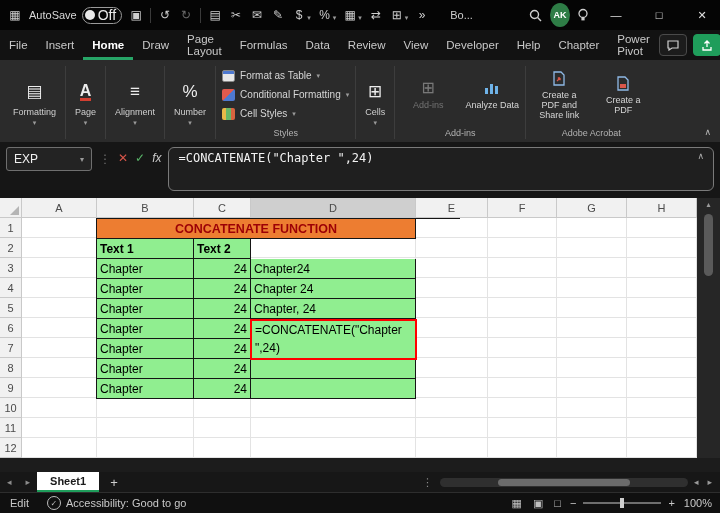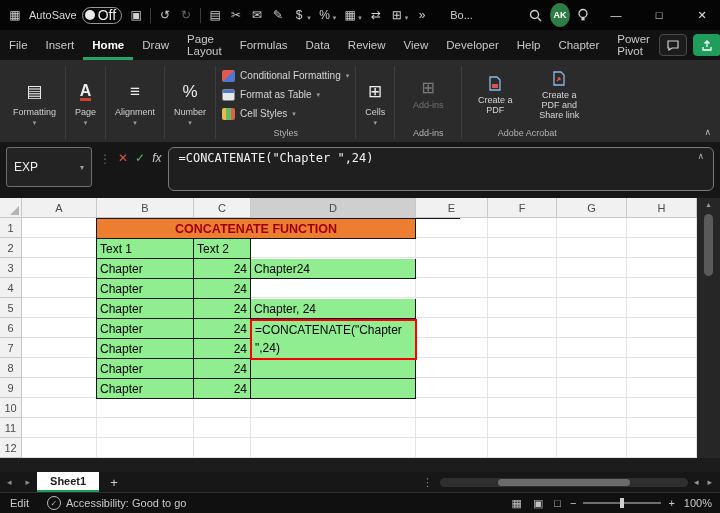--- a/index.html
+++ b/index.html
@@ -55,21 +55,21 @@
   .group-label{font-size:9px;color:#b3b3b3;padding:2px 0 4px;text-align:center}
   .big-btn{display:flex;flex-direction:column;align-items:center;gap:3px;font-size:9px;color:#d6d6d6;
            text-align:center;width:54px;line-height:10px}
   .big-btn .bb-icon{font-size:16px;height:18px;display:flex;align-items:center;color:#ececec}
   .big-btn.disabled{opacity:.4}
   .ribbon-collapse{position:absolute;right:9px;bottom:5px;color:#b5b5b5;font-size:9px}
 
   
   .fbar{position:absolute;top:142px;left:0;right:0;height:56px;background:#161616;display:flex;
         align-items:flex-start;padding:5px 6px;box-sizing:border-box;gap:7px}
-  .namebox{width:86px;height:40px;background:#232323;border:1px solid #6f6f6f;border-radius:3px;display:flex;
+  .namebox{width:86px;height:24px;background:#232323;border:1px solid #6f6f6f;border-radius:3px;display:flex;
            align-items:center;color:#f0f0f0;font-size:12px;padding:0 7px;box-sizing:border-box}
   .nb-caret{margin-left:auto;color:#9a9a9a;font-size:8px}
   .fb-dots{color:#6f6f6f;font-size:12px;margin-top:5px}
   .fb-btn{font-size:12px;margin-top:4px}
   .fb-cancel{color:#d9564a}
   .fb-enter{color:#58b368}
   .fb-fx{color:#c9c9c9;font-style:italic;font-size:12px;margin-top:4px}
   .finput{flex:1;height:44px;background:#1f1f1f;border:1px solid #7a7a7a;border-radius:6px;color:#f2f2f2;
           font-family:"DejaVu Sans Mono",monospace;font-size:12px;padding:3px 9px;box-sizing:border-box;position:relative}
   .fi-collapse{position:absolute;right:9px;top:3px;color:#aaa;font-size:9px;font-family:"Liberation Sans",sans-serif}
@@ -89,21 +89,21 @@
 
   .xtable{position:absolute;left:96px;top:20px;width:364px;border-left:1px solid #151515;border-top:1px solid #151515;
           box-sizing:border-box}
   .trow{display:flex;height:20px}
   .tc{box-sizing:border-box;border-right:1px solid #151515;border-bottom:1px solid #151515;background:#90EE90;
       font-size:12px;color:#000;display:flex;align-items:center;padding:0 3px;overflow:hidden;white-space:nowrap}
   .tc.b{width:97px}
   .tc.c{width:57px;justify-content:flex-end}
   .tc.c.left{justify-content:flex-start}
   .tc.d{width:165px}
-  .tc.hdr{font-weight:normal}
+  .tc.hdr{font-weight:bold}
   .title-cell{width:319px;background:#ED7D31;color:#9C0006;font-weight:bold;justify-content:center;font-size:12.5px;
               border-right:1px solid #151515;border-bottom:1px solid #151515;display:flex;align-items:center;
               box-sizing:border-box}
   .editbox{position:absolute;left:153px;top:100px;width:167px;height:41px;border:2px solid #ff0000;background:#90EE90;
            box-sizing:border-box;z-index:3;font-size:12px;line-height:18px;padding:0 3px;color:#000;overflow:hidden}
 
   .vscroll{position:absolute;top:198px;left:697px;width:23px;height:260px;background:#262626;display:flex;
            flex-direction:column;align-items:center;padding-top:2px;box-sizing:border-box}
   .vs-arrow{color:#9a9a9a;font-size:8px}
   .vs-thumb{width:9px;height:62px;background:#5a5a5a;border-radius:5px;margin-top:5px}
@@ -245,27 +245,27 @@
   <div class="rgroup">
     <span class="rg-icon">%</span>
     <span class="rg-label">Number</span>
     <span class="rg-caret">▾</span>
   </div>
   <div class="rdiv"></div>
 
   <div class="cgroup styles">
     <div class="content">
       <div class="style-item">
+        <span class="si si-ft"></span>
+        <span>Format as Table</span>
+        <span class="rg-caret">▾</span>
+      </div>
+      <div class="style-item">
         <span class="si si-cf"></span>
         <span>Conditional Formatting</span>
-        <span class="rg-caret">▾</span>
-      </div>
-      <div class="style-item">
-        <span class="si si-ft"></span>
-        <span>Format as Table</span>
         <span class="rg-caret">▾</span>
       </div>
       <div class="style-item">
         <span class="si si-cs"></span>
         <span>Cell Styles</span>
         <span class="rg-caret">▾</span>
       </div>
     </div>
     <div class="group-label">Styles</div>
   </div>
@@ -277,44 +277,54 @@
     <span class="rg-caret">▾</span>
   </div>
   <div class="rdiv"></div>
 
   <div class="cgroup">
     <div class="content">
       <div class="big-btn disabled">
         <span class="bb-icon">⊞</span>
         <span>Add-ins</span>
       </div>
+      <div class="big-btn">
+        <span class="bb-icon">
+          <svg class="ico" width="16" height="14" viewBox="0 0 16 14">
+              <rect x="1" y="7" width="3" height="6" fill="#6fb3e8"></rect>
+              <rect x="6" y="3" width="3" height="10" fill="#6fb3e8"></rect>
+              <rect x="11" y="5" width="3" height="8" fill="#6fb3e8"></rect>
+            </svg>
+        </span>
+        <span>Analyze Data</span>
+      </div>
     </div>
     <div class="group-label">Add-ins</div>
   </div>
   <div class="rdiv"></div>
 
   <div class="cgroup">
     <div class="content">
+      <div class="big-btn">
+        <span class="bb-icon">
+          <svg class="ico" width="14" height="15" viewBox="0 0 14 15">
+              <path d="M2 1h7l3 3v10H2z" fill="none" stroke="#8fb9e6" stroke-width="1.3"></path>
+              <path d="M5 10 8 7m0 0H5.8M8 7v2.2" stroke="#d9564a" stroke-width="1.3" fill="none"></path>
+            </svg>
+        </span>
+        <span>Create a PDF and Share link</span>
+      </div>
       <div class="big-btn">
         <span class="bb-icon">
           <svg class="ico" width="14" height="15" viewBox="0 0 14 15">
               <path d="M2 1h7l3 3v10H2z" fill="none" stroke="#8fb9e6" stroke-width="1.3"></path>
               <rect x="4" y="8" width="6" height="4" fill="#d9564a"></rect>
             </svg>
         </span>
         <span>Create a PDF</span>
-      </div>
-      <div class="big-btn">
-        <span class="bb-icon">
-          <svg class="ico" width="14" height="15" viewBox="0 0 14 15">
-              <path d="M2 1h7l3 3v10H2z" fill="none" stroke="#8fb9e6" stroke-width="1.3"></path>
-              <path d="M5 10 8 7m0 0H5.8M8 7v2.2" stroke="#d9564a" stroke-width="1.3" fill="none"></path>
-            </svg>
-        </span>
-        <span>Create a PDF and Share link</span>
       </div>
     </div>
     <div class="group-label">Adobe Acrobat</div>
   </div>
 
   <div class="ribbon-collapse">∧</div>
 </div>
 
 <div class="fbar">
   <div class="namebox">
@@ -461,20 +471,21 @@
       <div class="tc c hdr left">Text 2</div>
     </div>
     <div class="trow">
       <div class="tc b">Chapter</div>
       <div class="tc c">24</div>
       <div class="tc d">Chapter24</div>
     </div>
     <div class="trow">
       <div class="tc b">Chapter</div>
       <div class="tc c">24</div>
+      <div class="tc d">Chapter 24</div>
     </div>
     <div class="trow">
       <div class="tc b">Chapter</div>
       <div class="tc c">24</div>
       <div class="tc d">Chapter, 24</div>
     </div>
     <div class="trow">
       <div class="tc b">Chapter</div>
       <div class="tc c">24</div>
       <div class="tc d"></div>

